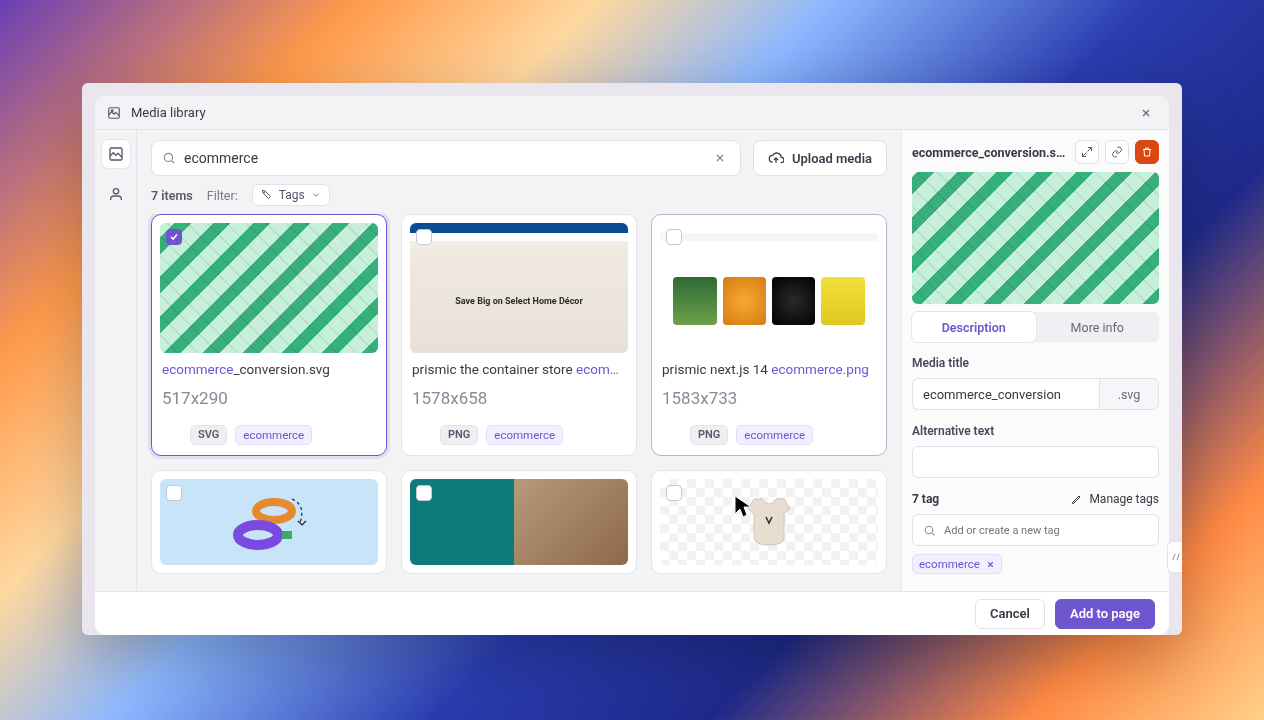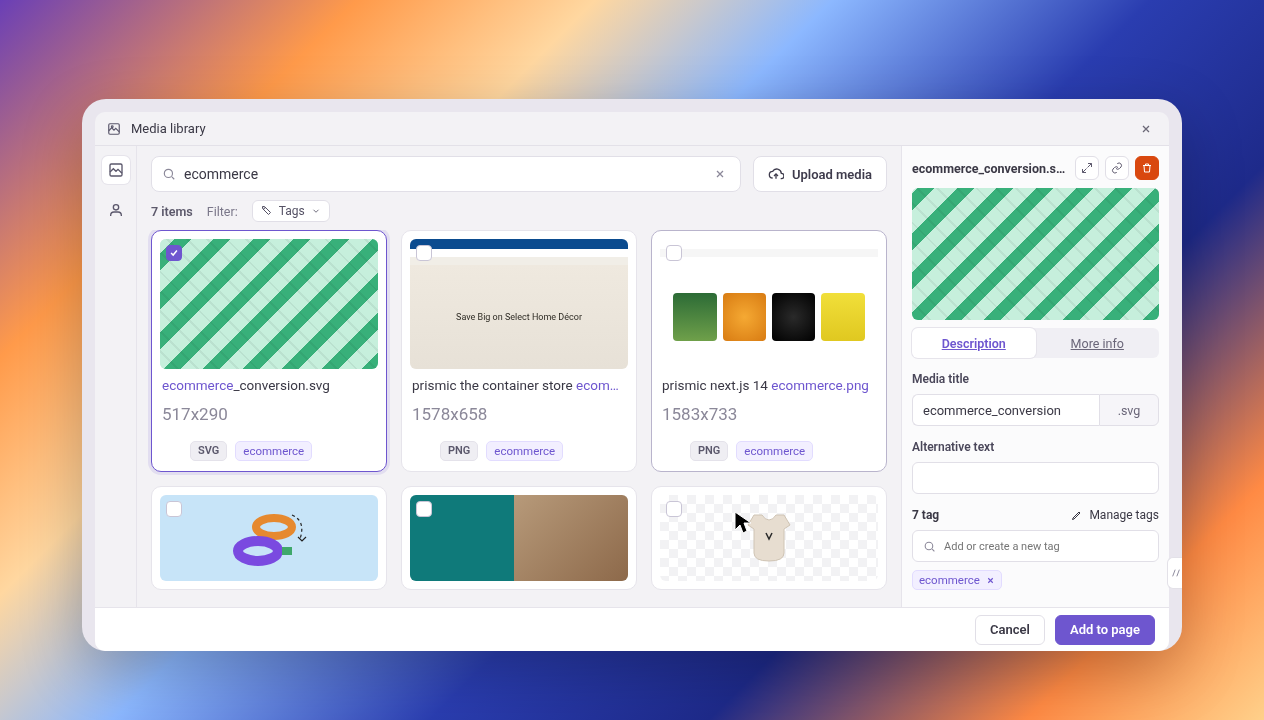--- a/index.html
+++ b/index.html
@@ -3,22 +3,22 @@
   <meta charset="utf-8">
   <style>
     * { margin:0; padding:0; box-sizing:border-box; font-family: -apple-system, BlinkMacSystemFont, "Segoe UI", Roboto, Helvetica, Arial, sans-serif; }
     body { width:1264px; height:720px; overflow:hidden; position:relative; }
     .desktop-bg {
       position:absolute; inset:0;
       background: linear-gradient(135deg,#6a3fb6 0%,#ff9a4a 18%,#ffd7a0 30%,#8cb8ff 42%,#2a3db0 58%,#1e2a8a 72%,#ff8a44 88%,#ffd08a 100%);
     }
     
     .modal-shell {
-      position:absolute; left:82px; top:99px; width:1100px; height:552px;
-      background:#e9e6ee; border-radius:24px; box-shadow:0 20px 60px rgba(0,0,0,.25);
+      position:absolute; left:82px; top:83px; width:1100px; height:552px;
+      background:#e9e6ee; border-radius:6px; box-shadow:0 20px 60px rgba(0,0,0,.25);
       overflow:hidden;
     }
     .modal-inner {
       position:absolute; left:13px; top:13px; right:13px; bottom:0;
       background:#f3f2f5; border-radius:10px; overflow:hidden;
       display:flex; flex-direction:column;
     }
     
     .titlebar {
       display:flex; align-items:center; gap:10px; padding:8px 12px;
@@ -96,21 +96,21 @@
       background-image:
         repeating-linear-gradient(45deg, rgba(0,0,0,0) 0 12px, rgba(0,0,0,.06) 12px 14px),
         repeating-linear-gradient(-45deg, #38b07a 0 12px, #c6efdc 12px 28px);
     }
     
     .web-thumb {
       width:100%; height:100%; background:#fafafa; display:flex; flex-direction:column; font-size:6px; color:#666; align-items:stretch;
     }
     .web-thumb .topbar { height:10px; background:#0b4b8f; }
     .web-thumb .hero { flex:1; background:linear-gradient(180deg,#efe9df,#e7e1d7); display:flex; align-items:center; justify-content:center; }
-    .hero-txt { font-size:9px; font-weight:400; color:#2e2b24; }
+    .hero-txt { font-size:9px; font-weight:700; color:#2e2b24; }
     .products-row { width:88%; display:flex; gap:6px; justify-content:center; margin-top:8px;}
     .prod { flex:1; height:48px; border-radius:4px; }
     .donut-thumb { width:100%; height:100%; background:#c7e4f8; display:flex; align-items:center; justify-content:center; }
     .web-thumb2 { width:100%; height:100%; background:#ecf5f5; display:flex; }
     .onesie-thumb { width:100%; height:100%; display:flex; align-items:center; justify-content:center; }
     
     .details {
       width:268px; border-left:1px solid #e6e4eb; background:#fbfbfc;
       display:flex; flex-direction:column; padding:10px 10px 0 10px; gap:8px;
     }
@@ -118,21 +118,21 @@
     .details-filename { font-size:12.5px; font-weight:700; color:#3a3845; flex:1; white-space:nowrap; overflow:hidden; text-overflow:ellipsis; }
     .icon-btn {
       width:24px; height:24px; border:1px solid #e1dfe7; border-radius:6px; background:#fff;
       display:flex; align-items:center; justify-content:center; cursor:pointer; color:#5e5a6e;
     }
     .icon-btn.danger { background:#d9480f; border-color:#d9480f; color:#fff; }
     .preview {
       height:132px; border-radius:6px; overflow:hidden; background:#fff;
     }
     .tabs { display:flex; background:#f0eff4; border-radius:6px; height:30px; font-size:12.5px; }
-    .tab { flex:1; display:flex; align-items:center; justify-content:center; border-radius:6px; color:#6a6679; cursor:pointer;text-decoration:underline; }
+    .tab { flex:1; display:flex; align-items:center; justify-content:center; border-radius:6px; color:#6a6679; cursor:pointer; }
     .tab.active { background:#fff; color:#6e56cf; font-weight:600; box-shadow:0 0 0 1px #e6e4eb; }
     .field-lbl { font-size:12px; color:#4a475a; font-weight:600; margin-top:6px; }
     .field-row { display:flex; gap:0; }
     .text-input {
       flex:1; height:32px; border:1px solid #e1dfe7; border-right:none; border-radius:6px 0 0 6px;
       padding:0 10px; font-size:13px; color:#3a3845; background:#fff;
     }
     .ext-box {
       width:69px; height:32px; border:1px solid #e1dfe7; border-radius:0 6px 6px 0;
       display:flex; align-items:center; justify-content:center; font-size:12.5px; color:#6a6679; background:#f6f5f9;

